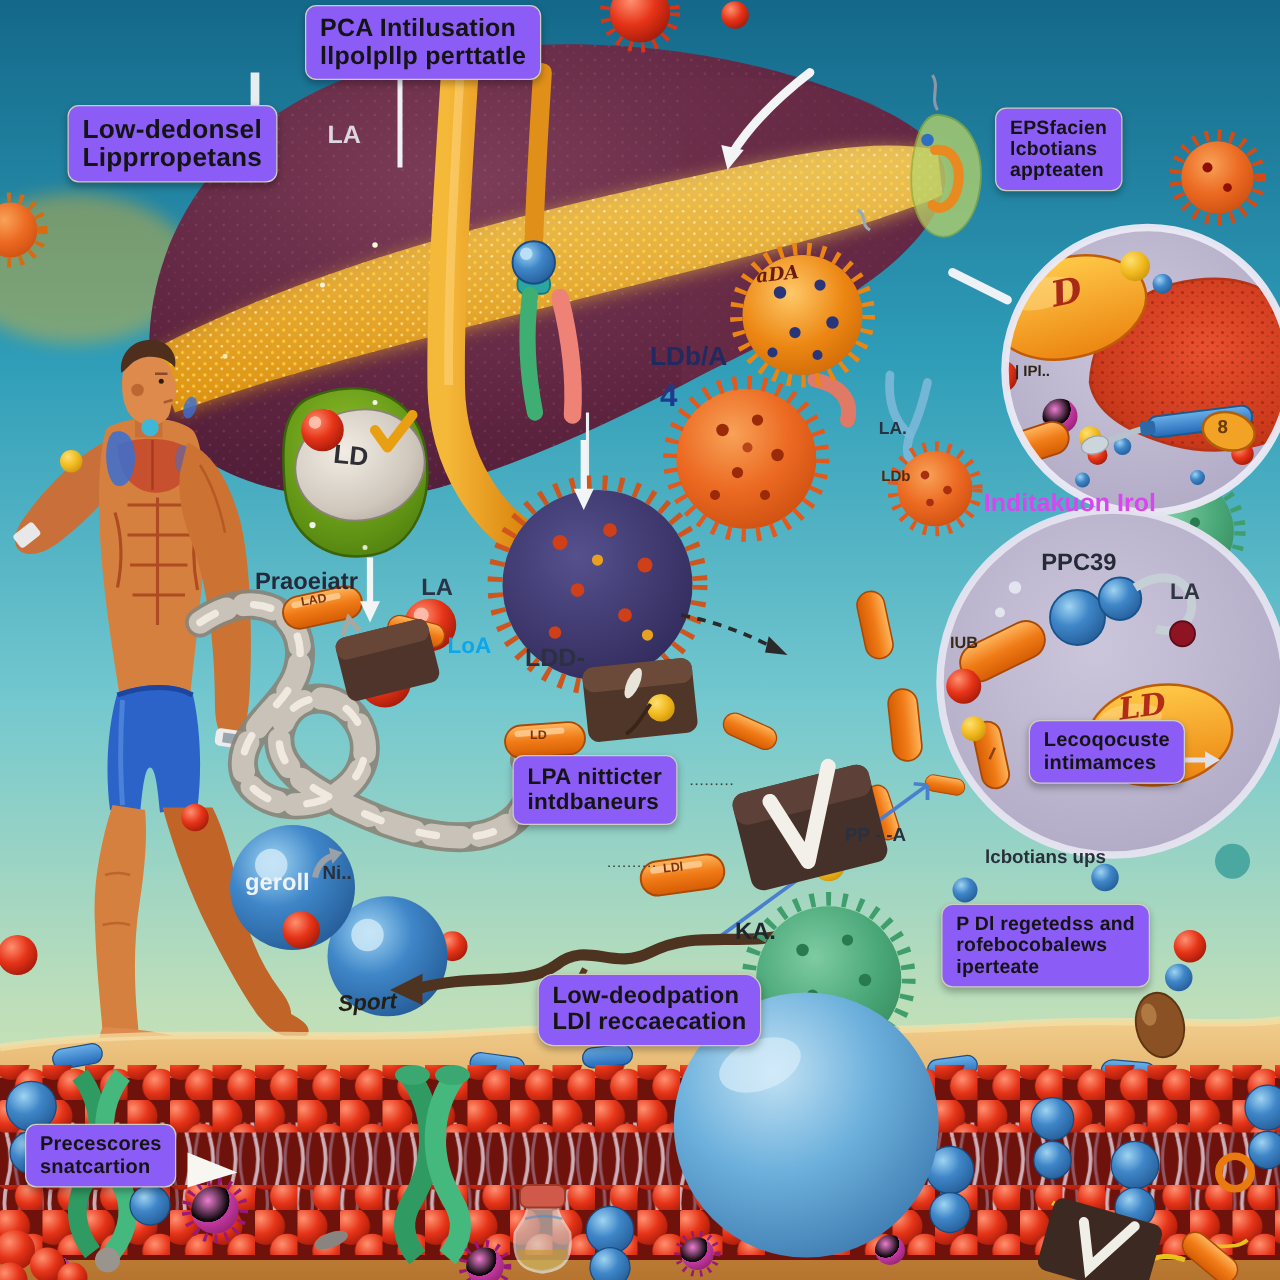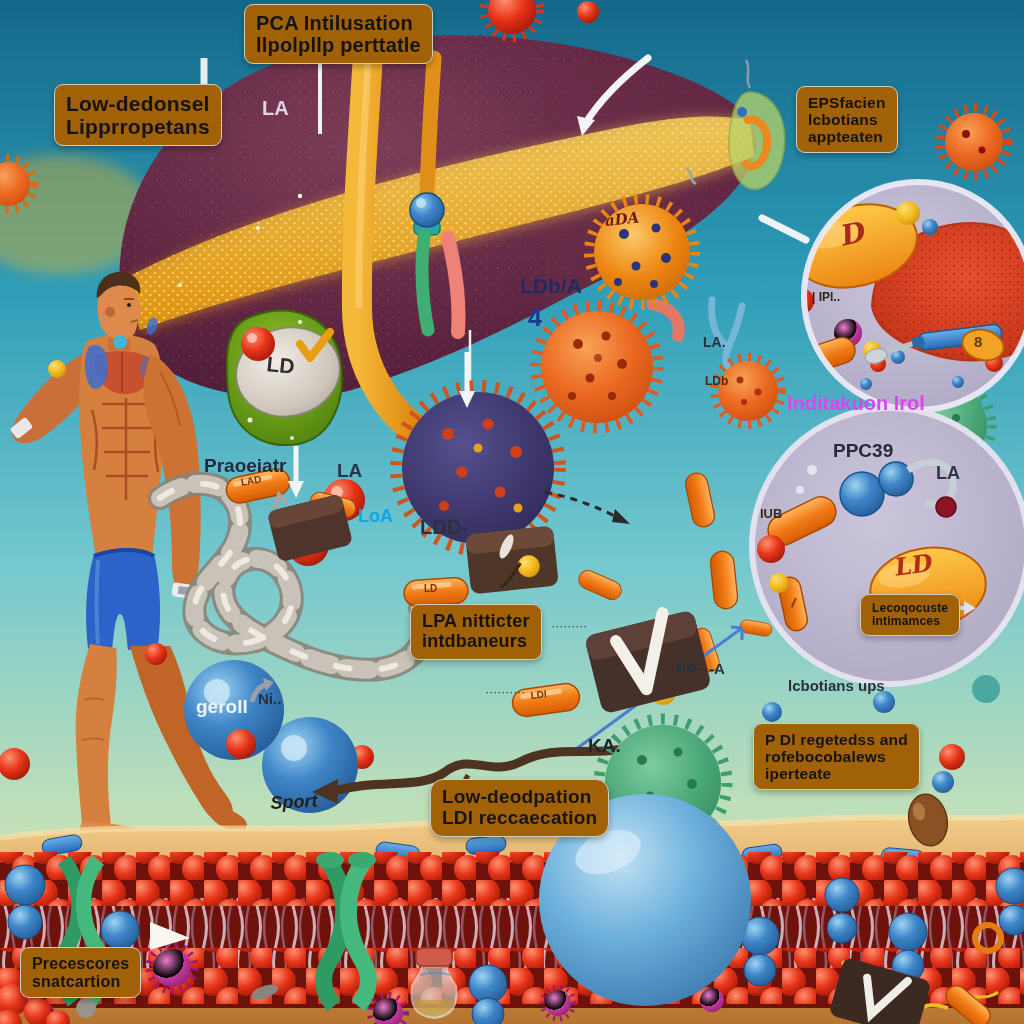--- a/index.html
+++ b/index.html
@@ -1,19 +1,19 @@
 <!DOCTYPE html>
 <html><head>
 <meta charset="utf-8">
 <style>
   html,body{margin:0;padding:0;background:#1b1b1b;}
   .stage{position:relative;width:1024px;height:1024px;overflow:hidden;
          font-family:"Liberation Sans",sans-serif;}
   .stage > svg{position:absolute;left:0;top:0;}
-  .lbox{position:absolute;background:#a16207;border:1px solid #cfccc2;border-radius:9px;
+  .lbox{position:absolute;background:#8b5cf6;border:1px solid #cfccc2;border-radius:9px;
         padding:7px 11px;font-weight:700;color:#141414;line-height:1.1;
         box-shadow:0 3px 6px rgba(0,0,0,.28);letter-spacing:.2px;z-index:30;}
   .lbox .ln{white-space:nowrap;}
   .pill{border-radius:20px;}
   .fl{position:absolute;font-weight:700;white-space:nowrap;transform-origin:0 0;z-index:25;}
   .script{font-family:"DejaVu Serif",serif;font-style:italic;font-weight:700;}
 </style>
 </head>
 <body>
 
@@ -631,25 +631,25 @@
 </div>
 <div class="lbox" style="left:430px;top:779px;font-size:19px;border-radius:13px;">
   <div class="ln">Low-deodpation</div>
   <div class="ln">LDl reccaecation</div>
 </div>
 <div class="lbox" style="left:753px;top:723px;font-size:15.5px;">
   <div class="ln">P Dl regetedss and</div>
   <div class="ln">rofebocobalews</div>
   <div class="ln">iperteate</div>
 </div>
-<div class="lbox" style="left:823px;top:594px;font-size:12px;margin-left:37px;">
+<div class="lbox" style="left:823px;top:576px;font-size:16px;">
   <div class="ln">Lecoqocuste</div>
   <div class="ln">intimamces</div>
 </div>
-<div class="lbox" style="left:20px;top:899px;font-size:16px;margin-top:48px;">
+<div class="lbox" style="left:20px;top:899px;font-size:16px;">
   <div class="ln">Precescores</div>
   <div class="ln">snatcartion</div>
 </div>
 
 <div class="fl" style="left:262px;top:97px;font-size:20px;color:#ded6e0;">LA</div>
 <div class="fl script" style="left:604px;top:212px;font-size:15px;color:#6a1c10;transform:rotate(-6deg);">aDA</div>
 <div class="fl" style="left:520px;top:274px;font-size:21px;color:#202a60;">LDb/A</div>
 <div class="fl" style="left:528px;top:303px;font-size:25px;color:#1e3a8e;">4</div>
 <div class="fl" style="left:204px;top:455px;font-size:19px;color:#252a3a;text-align:right;">Praoeiatr</div>
 <div class="fl" style="left:337px;top:460px;font-size:19px;color:#2a3448;">LA</div>

